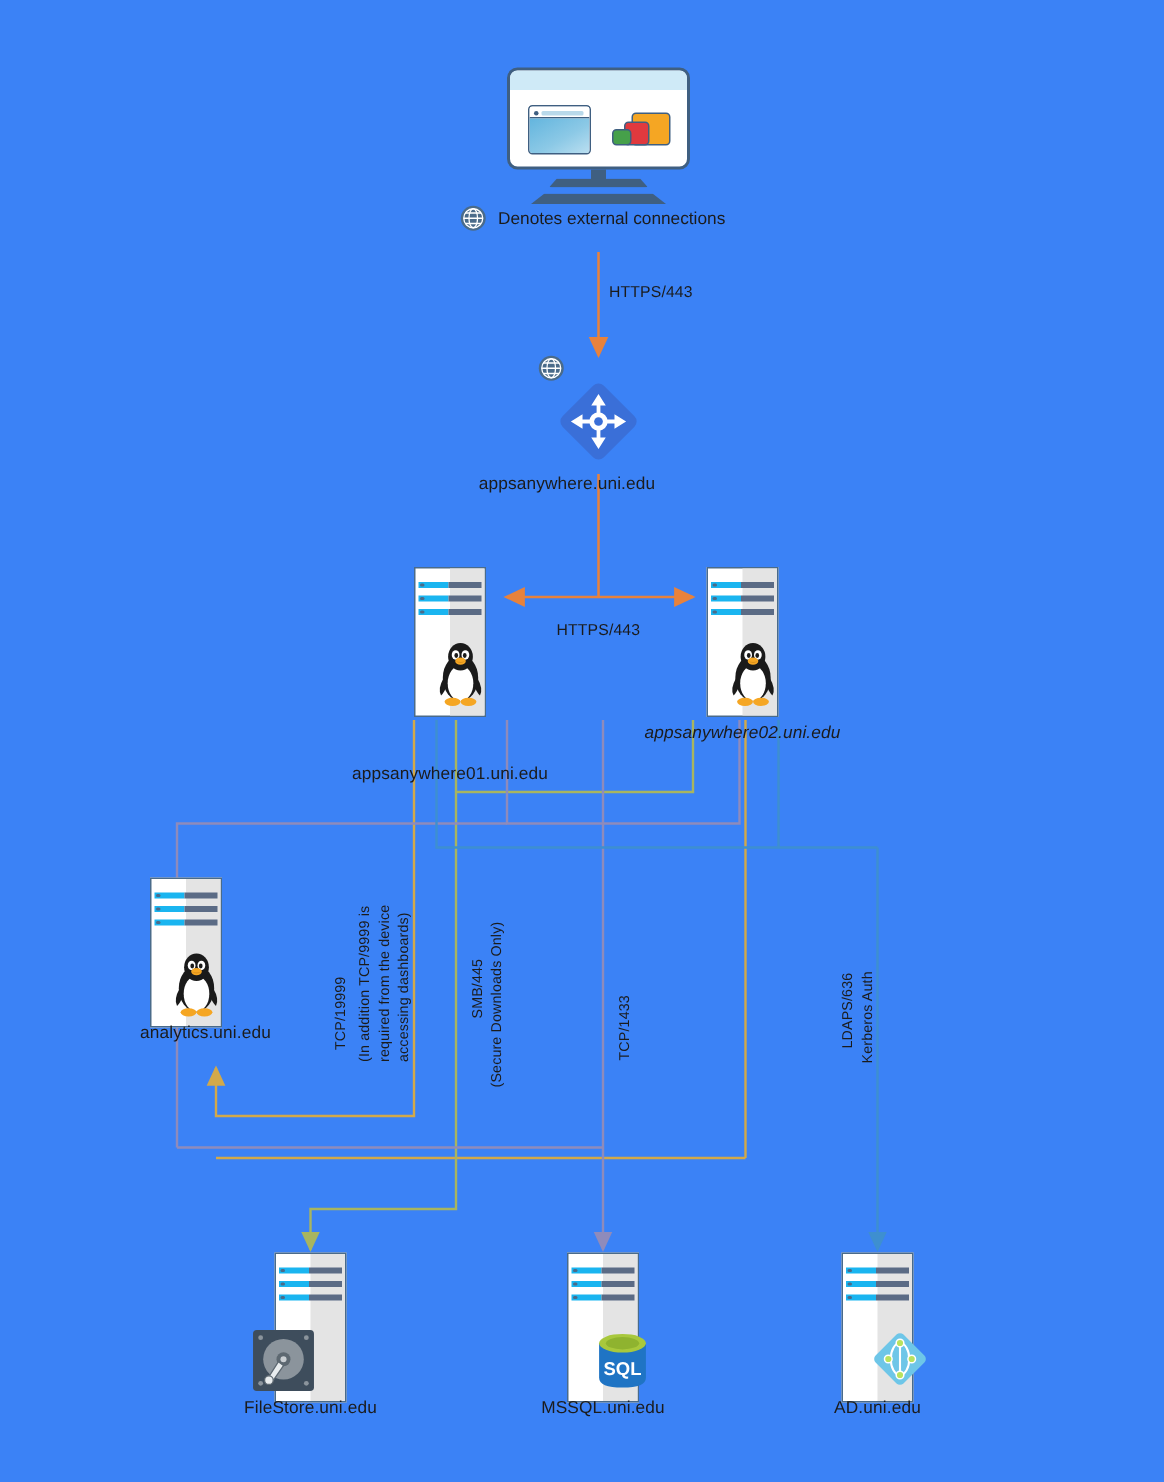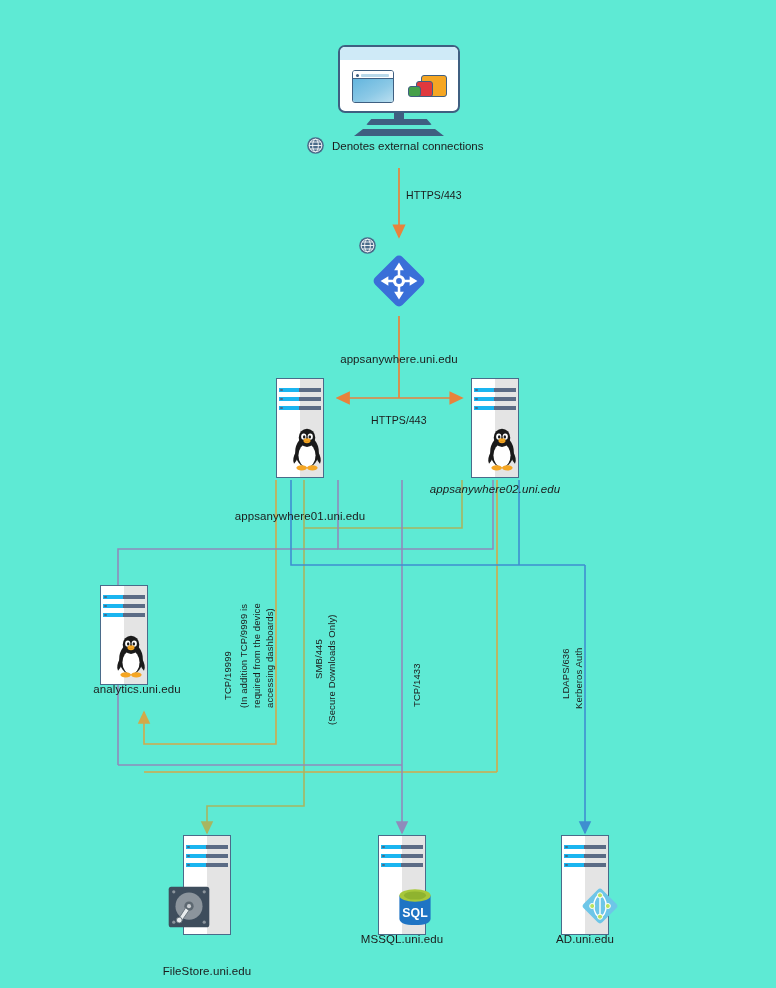--- a/index.html
+++ b/index.html
@@ -6,21 +6,21 @@
   * { box-sizing: border-box; }
   html, body {
     margin: 0; padding: 0;
     background: #eeeeee;
     font-family: "Liberation Sans", sans-serif;
   }
   #canvas {
     position: relative;
     width: 776px;
     height: 988px;
-    background: #5eead4;
+    background: #3b82f6;
     overflow: hidden;
   }
   #wires {
     position: absolute;
     left: 0; top: 0;
     width: 776px; height: 988px;
     pointer-events: none;
   }
 
   
@@ -230,21 +230,21 @@
       <g fill="#ffffff">
         <path d="M32,13 L37,21 L33.3,21 L33.3,30.2 L30.7,30.2 L30.7,21 L27,21 Z"></path>
         <path d="M32,51 L27,43 L30.7,43 L30.7,33.8 L33.3,33.8 L33.3,43 L37,43 Z"></path>
         <path d="M13,32 L21,27 L21,30.7 L30.2,30.7 L30.2,33.3 L21,33.3 L21,37 Z"></path>
         <path d="M51,32 L43,37 L43,33.3 L33.8,33.3 L33.8,30.7 L43,30.7 L43,27 Z"></path>
         <circle cx="32" cy="32" r="6.3"></circle>
       </g>
       <circle cx="32" cy="32" r="3" fill="#3a6fd8"></circle>
     </svg>
   </div>
-  <div class="node-label" style="left:399px; top:317px;margin-top:36px;">appsanywhere.uni.edu</div>
+  <div class="node-label" style="left:378px; top:317px;">appsanywhere.uni.edu</div>
 
   <div class="node" style="left:276px; top:378px;">
     <div class="srv">
       <div class="srv-box">
         <div class="srv-right"></div>
       </div>
       <div class="srv-bar" style="top:10px;">
           <div class="lt"></div>
           <div class="rt"></div>
         </div>
@@ -385,21 +385,21 @@
         <circle cx="26" cy="25" r="2.4" fill="#c9ced2"></circle>
         <path d="M13,41 L22,27 L26,30 L17,43 Z" fill="#e8ecee" stroke="#5d6871" stroke-width="1"></path>
         <circle cx="14.5" cy="41.5" r="3.4" fill="#e8ecee" stroke="#5d6871" stroke-width="1"></circle>
         <circle cx="8" cy="8" r="1.9" fill="#8b949c"></circle>
         <circle cx="44" cy="8" r="1.9" fill="#8b949c"></circle>
         <circle cx="8" cy="44" r="1.9" fill="#8b949c"></circle>
         <circle cx="44" cy="44" r="1.9" fill="#8b949c"></circle>
       </svg>
     </div>
   </div>
-  <div class="node-label" style="left:207px; top:933px;margin-top:32px;">FileStore.uni.edu</div>
+  <div class="node-label" style="left:207px; top:933px;">FileStore.uni.edu</div>
 
   <div class="node" style="left:378px; top:835px;">
     <div class="srv">
       <div class="srv-box">
         <div class="srv-right"></div>
       </div>
       <div class="srv-bar" style="top:10px;">
           <div class="lt"></div>
           <div class="rt"></div>
         </div>

